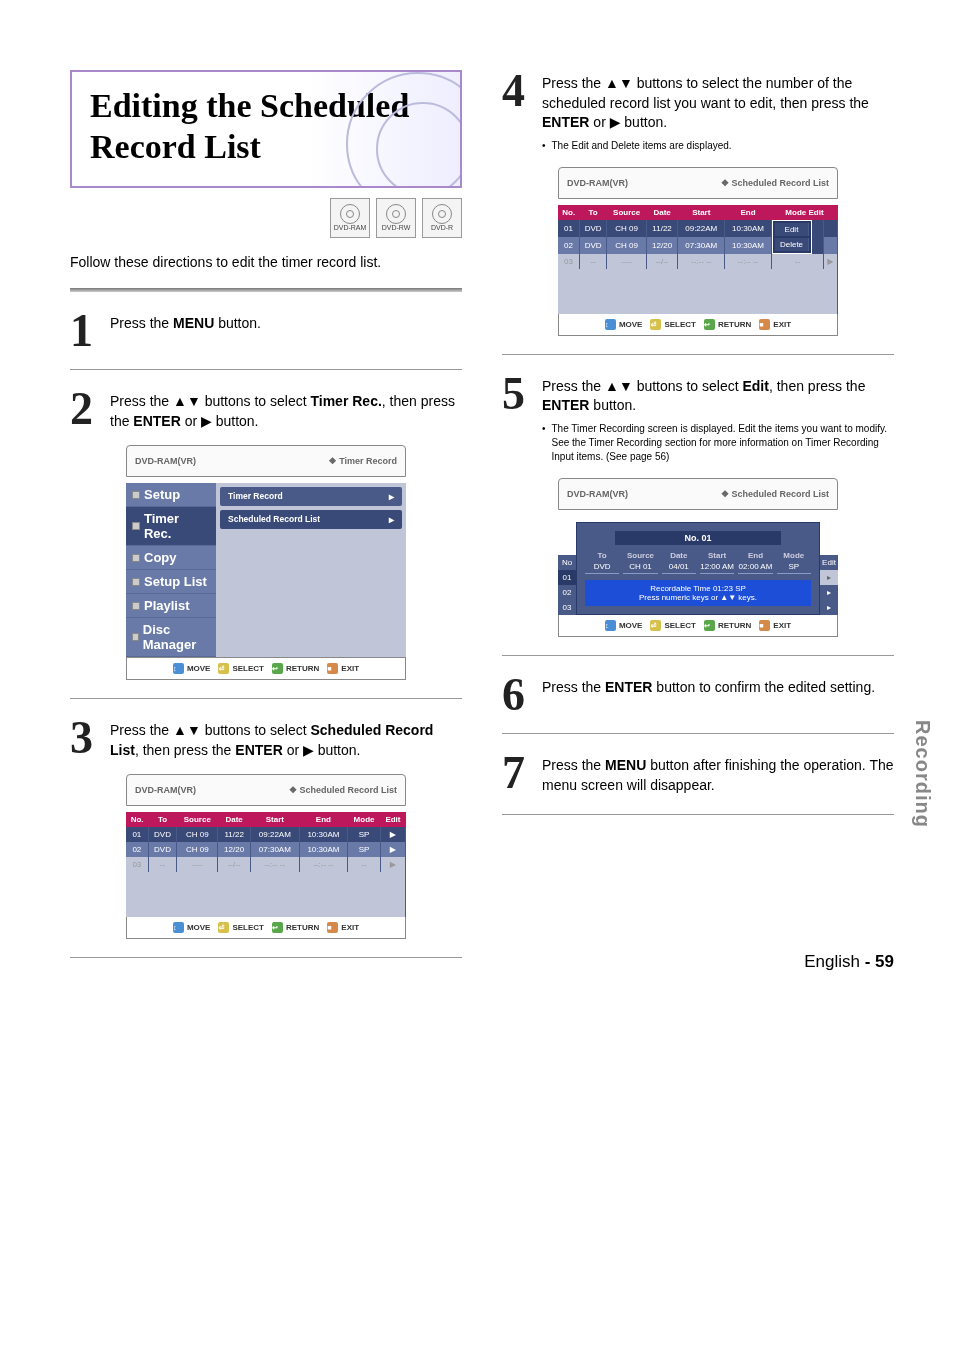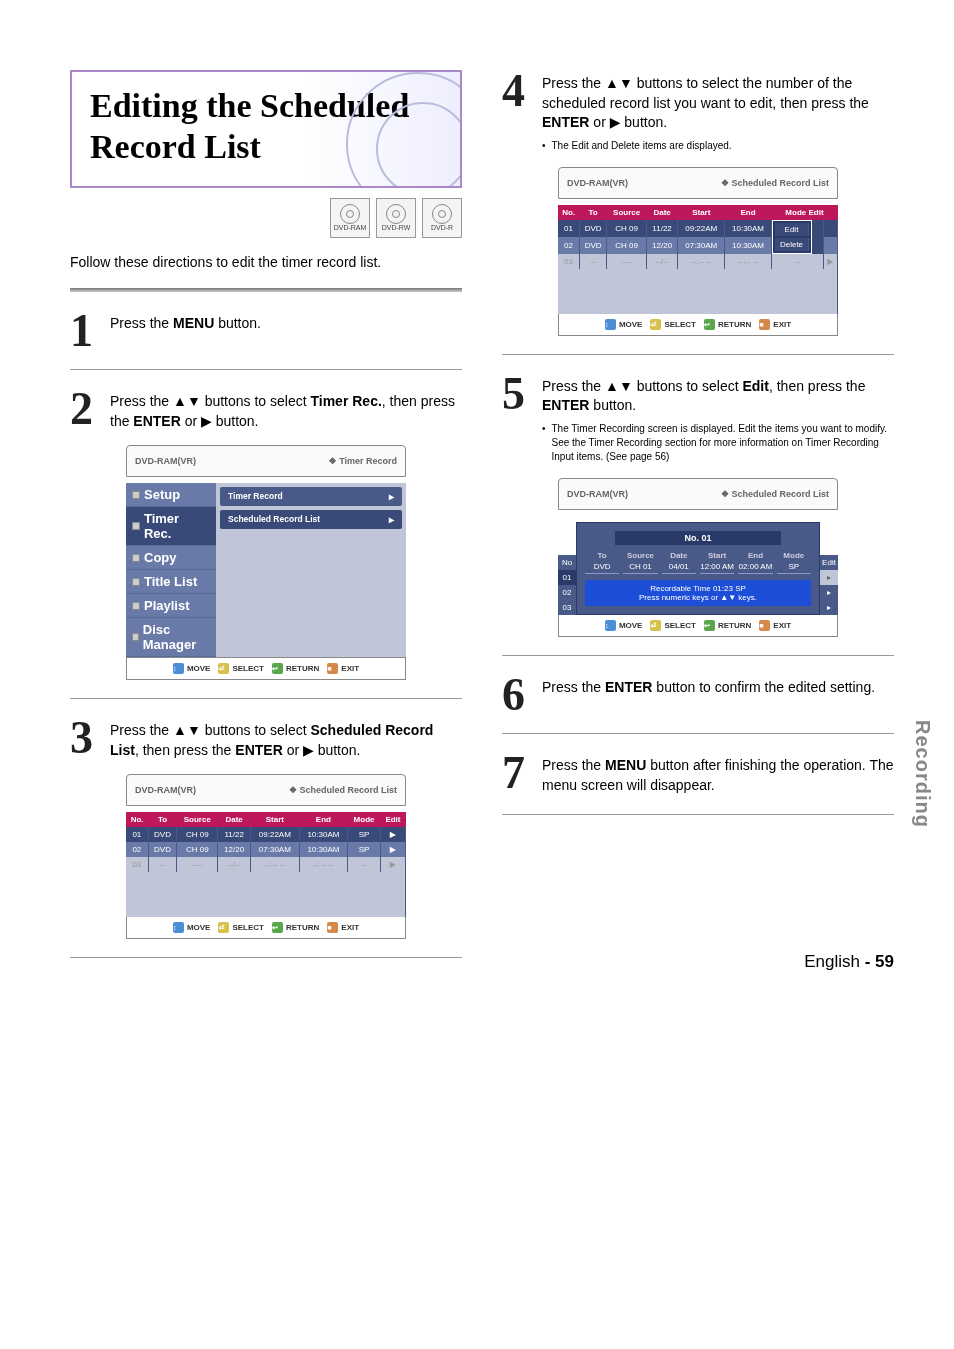--- a/index.html
+++ b/index.html
@@ -114,21 +114,21 @@
             <div class="sel">
                 <span class="mini-icon"></span>
                 <span>Timer Rec.</span>
               </div>
             <div>
                 <span class="mini-icon"></span>
                 <span>Copy</span>
               </div>
             <div>
                 <span class="mini-icon"></span>
-                <span>Title List</span>
+                <span>Setup List</span>
               </div>
             <div>
                 <span class="mini-icon"></span>
                 <span>Playlist</span>
               </div>
             <div>
                 <span class="mini-icon"></span>
                 <span>Disc Manager</span>
               </div>
           </div>

